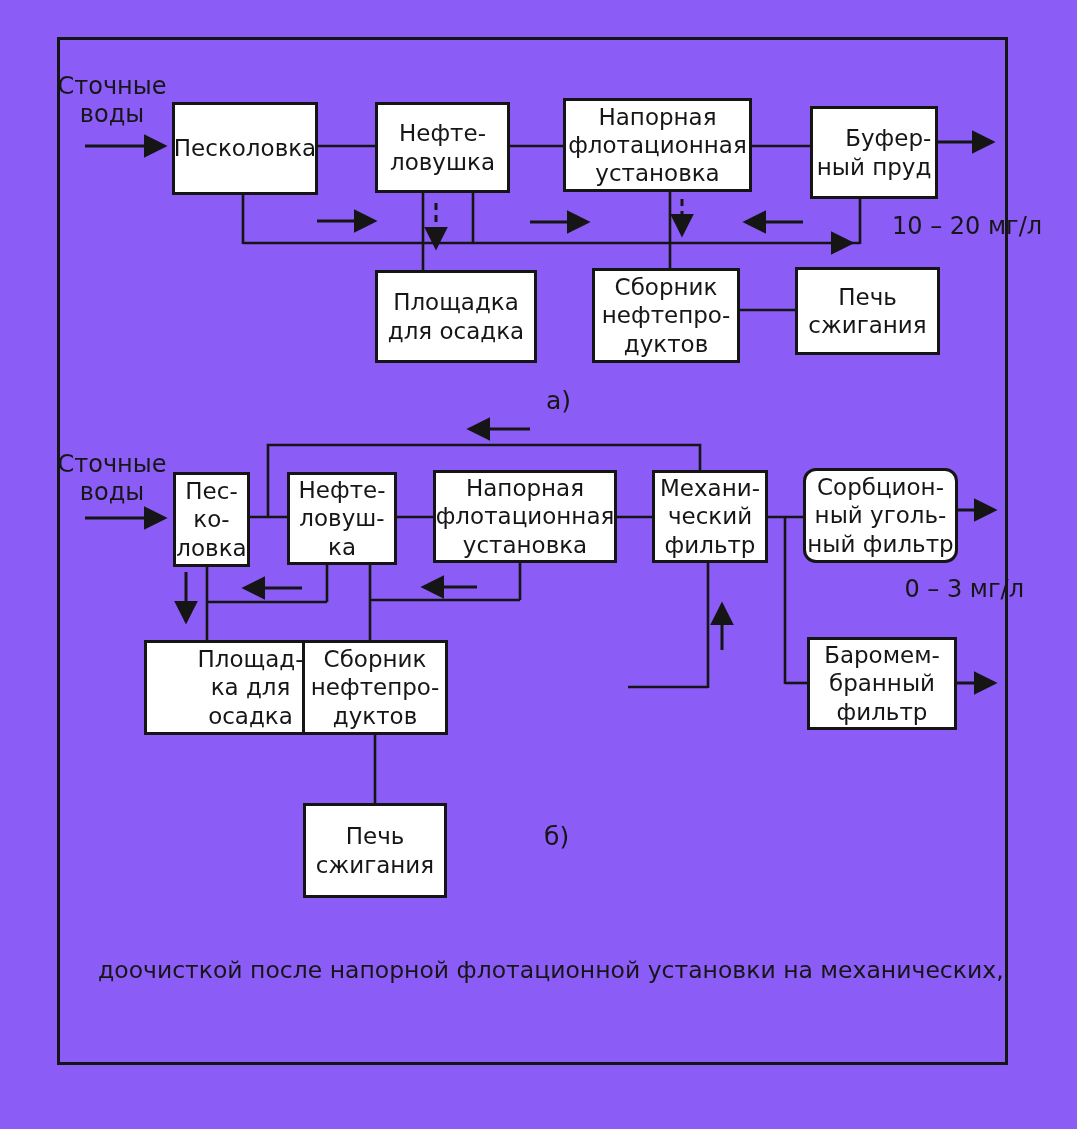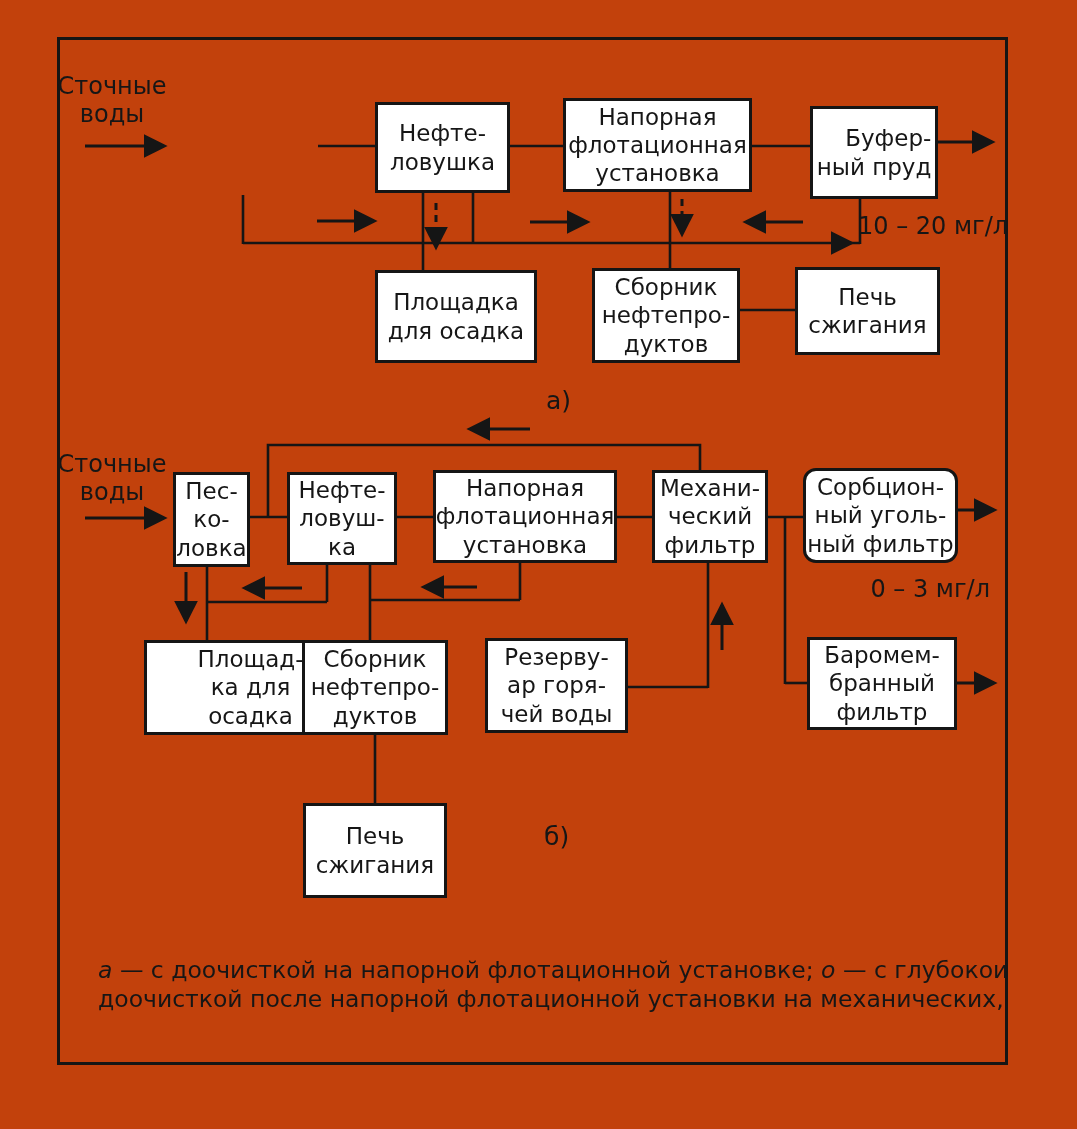--- a/index.html
+++ b/index.html
@@ -1,35 +1,35 @@
 <!DOCTYPE html>
 <html><head>
 <meta charset="utf-8">
 <style>
   html,body{margin:0;padding:0;background:#fff;}
   .canvas{
-    position:relative;width:1077px;height:1129px;background:#c2410c;
+    position:relative;width:1077px;height:1129px;background:#8b5cf6;
     font-family:"DejaVu Sans",sans-serif;color:#151515;overflow:hidden;
   }
   .frame{
     position:absolute;left:57px;top:37px;width:945px;height:1022px;
     border:3px solid #151515;background:transparent;
   }
   svg.wires{position:absolute;left:0;top:0;}
   .box{
     position:absolute;border:3px solid #151515;background:#fff;
     display:flex;align-items:center;justify-content:center;
     text-align:center;white-space:pre-line;
     font-size:23px;line-height:1.22;color:#161616;
   }
   .lbl{
     position:absolute;white-space:pre-line;text-align:center;
     font-size:24px;line-height:1.18;color:#161616;
   }
-  .conc{position:absolute;font-size:24px;color:#161616;text-align:right;white-space:pre;}
+  .conc{position:absolute;font-size:24px;color:#161616;text-align:right;white-space:pre;padding-left:34px;}
   .marker{position:absolute;font-size:25px;color:#161616;white-space:pre;}
   .caption{position:absolute;left:98px;top:956px;font-size:23.5px;color:#161616;}
   .caption .cl{white-space:pre;line-height:29px;}
   .caption i{font-style:italic;}
 </style>
 </head>
 <body>
 
 <div class="canvas">
 
@@ -93,20 +93,21 @@
       <line x1="302" y1="588" x2="245" y2="588" marker-end="url(#ah)"></line>
       <line x1="477" y1="587" x2="424" y2="587" marker-end="url(#ah)"></line>
       <line x1="186" y1="572" x2="186" y2="621" marker-end="url(#ah)"></line>
       <line x1="722" y1="650" x2="722" y2="605" marker-end="url(#ah)"></line>
     </g>
   </svg>
 
   <div class="lbl" style="left:56px;top:72px;width:112px;">Сточные
 воды</div>
 
+  <div class="box" style="left:172px;top:102px;width:140px;height:87px;">Песколовка</div>
   <div class="box" style="left:375px;top:102px;width:129px;height:85px;">Нефте-
 ловушка</div>
   <div class="box" style="left:563px;top:98px;width:183px;height:88px;">Напорная
 флотационная
 установка</div>
   <div class="box" style="left:810px;top:106px;width:122px;height:87px;text-align:right;">Буфер-
 ный пруд</div>
   <div class="box" style="left:375px;top:270px;width:156px;height:87px;">Площадка
 для осадка</div>
   <div class="box" style="left:592px;top:268px;width:142px;height:89px;">Сборник
@@ -139,28 +140,24 @@
 ный фильтр</div>
   <div class="box" style="left:807px;top:637px;width:144px;height:87px;">Баромем-
 бранный
 фильтр</div>
   <div class="box" style="left:144px;top:640px;width:115px;height:89px;padding-left:46px;">Площад-
 ка для
 осадка</div>
   <div class="box" style="left:302px;top:640px;width:140px;height:89px;">Сборник
 нефтепро-
 дуктов</div>
-  <div class="box" style="left:485px;top:638px;width:137px;height:89px;">Резерву-
-ар горя-
-чей воды</div>
   <div class="box" style="left:303px;top:803px;width:138px;height:89px;">Печь
 сжигания</div>
 
   <div class="conc" style="left:850px;top:575px;width:140px;">0 – 3 мг/л</div>
 
   <div class="marker" style="left:544px;top:822px;">б)</div>
 
   <div class="caption">
-    <div class="cl"><i>а</i><span> — с доочисткой на напорной флотационной установке; </span><i>о</i><span> — с глубокои</span></div>
     <div class="cl">доочисткой после напорной флотационной установки на механических,</div>
   </div>
 
 </div>
 
 </body></html>

